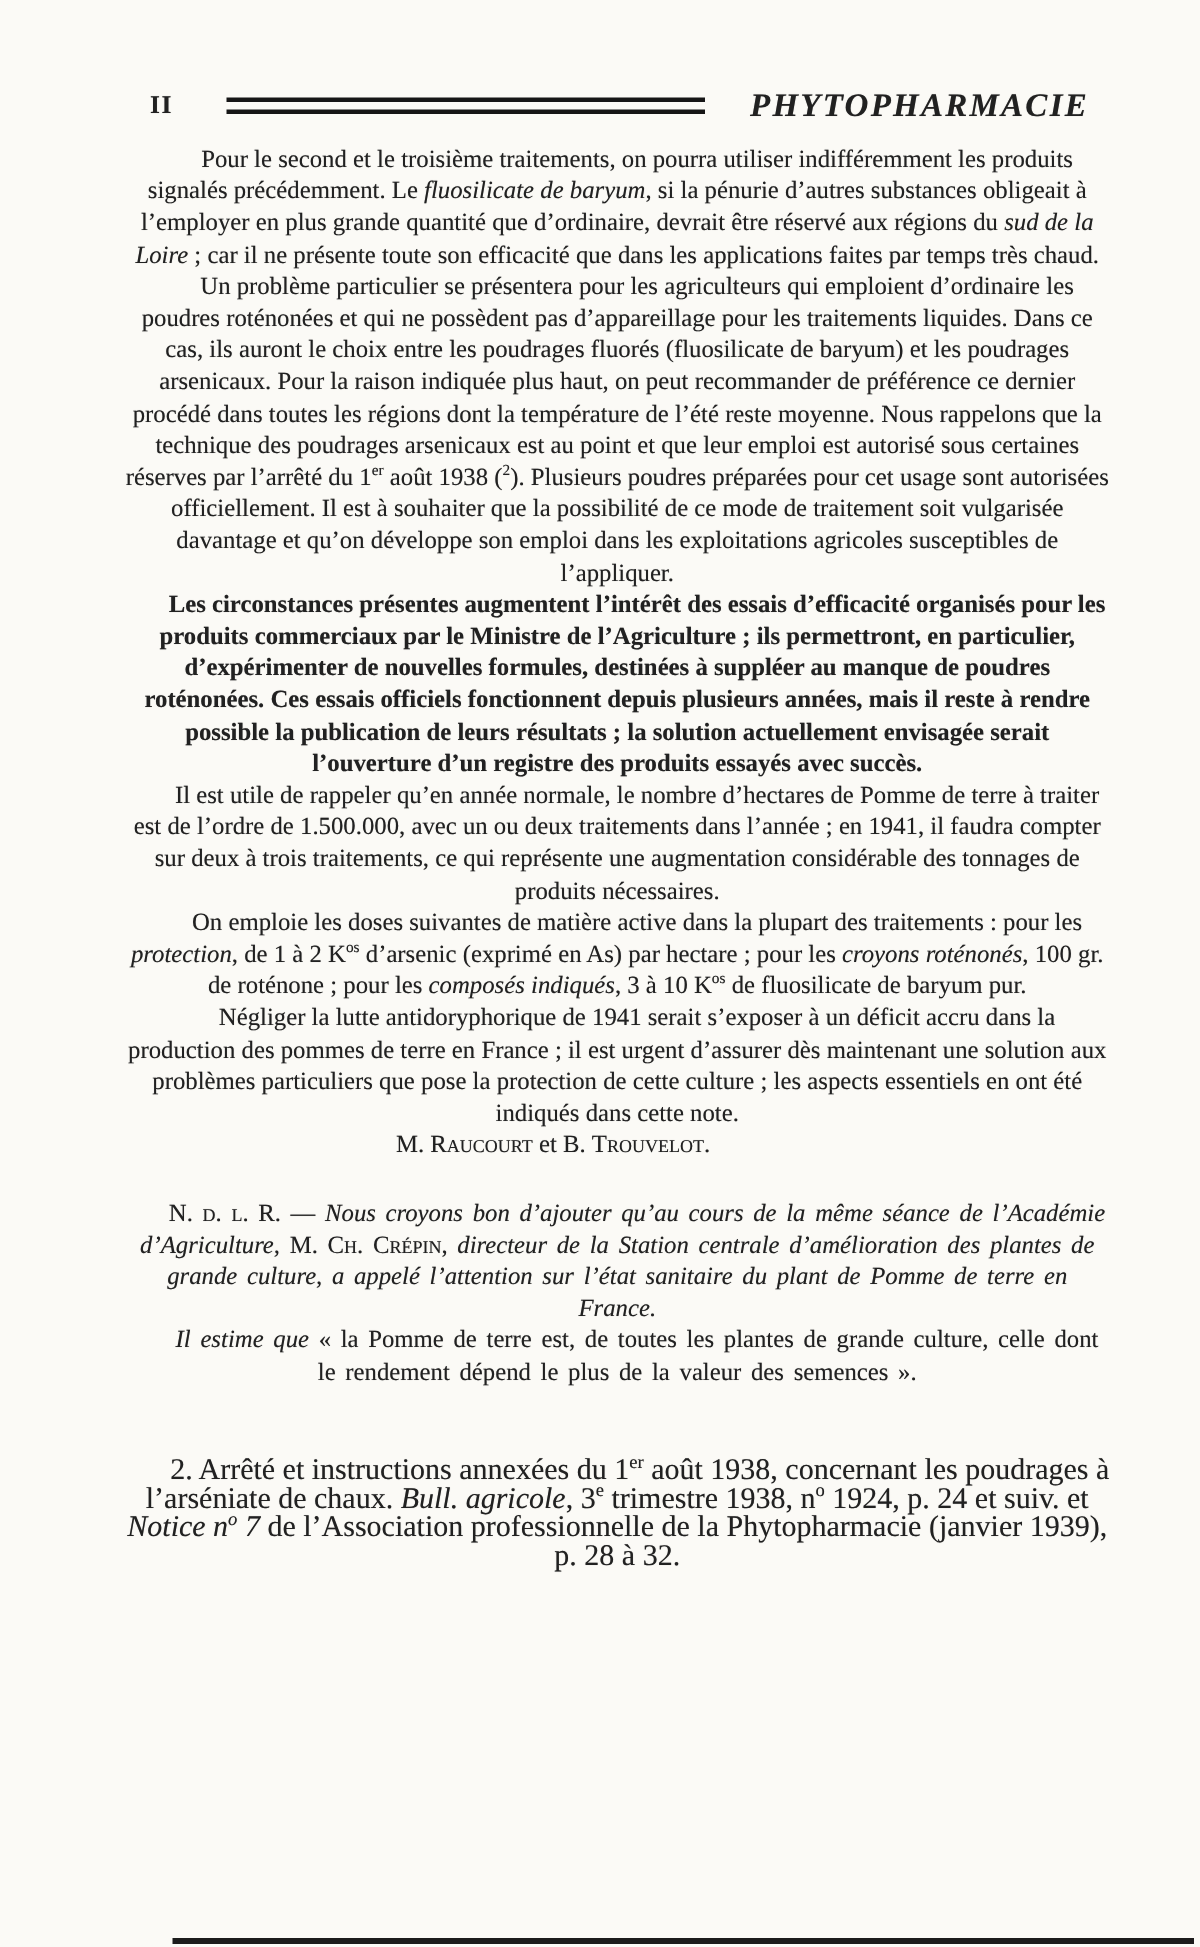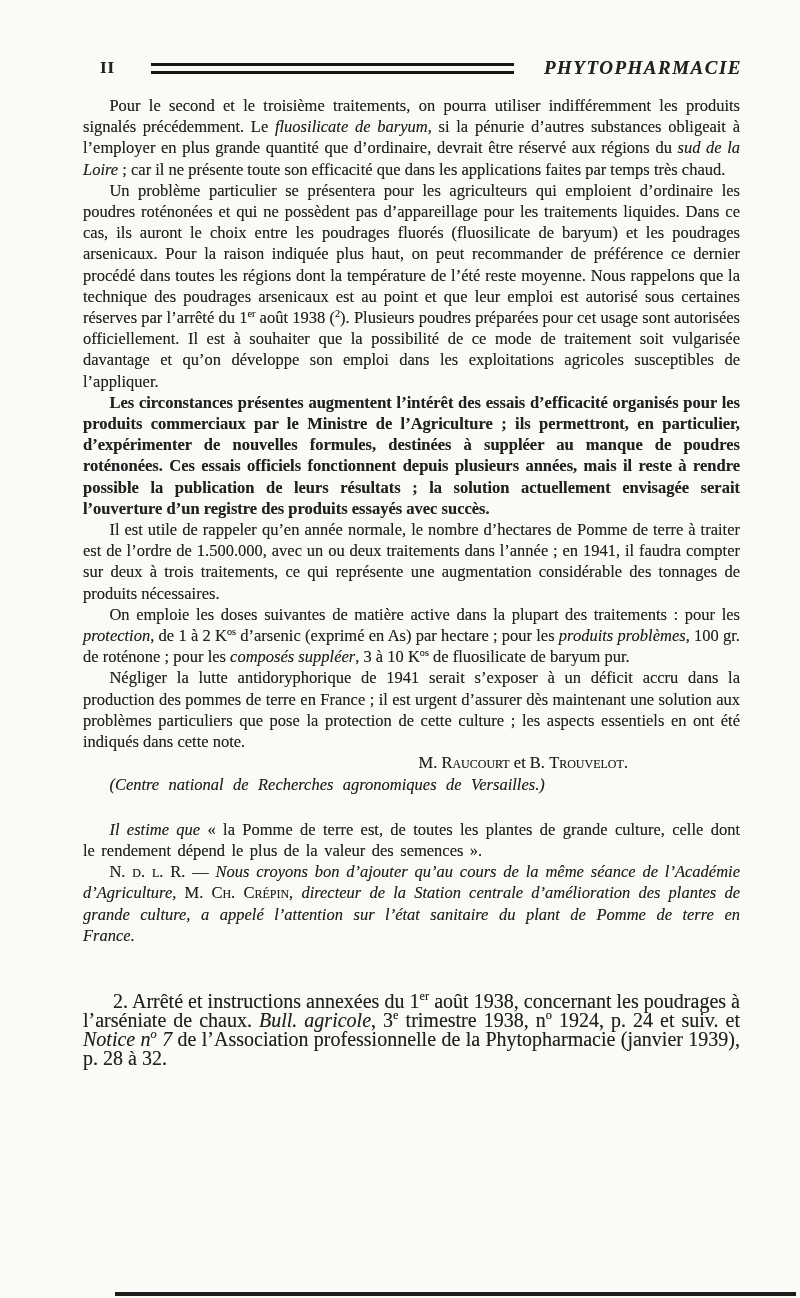--- a/index.html
+++ b/index.html
@@ -9,42 +9,42 @@
     width:800px; height:1298px;
     margin:0 auto;
     background:#fbfaf6;
     font-family:"Liberation Serif", "DejaVu Serif", serif;
     color:#212121;
     overflow:hidden;
     text-shadow:0 0 0.5px rgba(30,30,30,0.45);
   }
   
   .header {
-    position:absolute; top:57px; left:100px; right:58px;
+    position:absolute; top:57px; left:100px; right:74px;
     display:flex; align-items:center;font-family:Liberation Serif, serif;
   }
   .page-num {
     font-size:17px; font-weight:bold; letter-spacing:1px;
     margin-right:36px; flex:0 0 auto;
   }
   .double-rule {
     flex:1 1 auto; height:11px; box-sizing:border-box;
     border-top:3px solid #161616; border-bottom:3px solid #161616;
   }
   .running-title {
     flex:0 0 auto; margin-left:30px;
-    font-size:19px; font-weight:bold; font-style:italic; letter-spacing:1.5px;
+    font-size:22px; font-weight:bold; font-style:italic; letter-spacing:1.5px;
     white-space:nowrap;
   }
   
   .body-col {
     position:absolute; top:95px; left:83px; width:657px;
     font-size:16.5px; line-height:21.2px; text-align:justify;
   }
-  .body-col p { margin:0; text-indent:1.6em; }
+  .body-col p { margin:0; text-indent:1.6em;text-align:center; }
   .sp-before { margin-top:19px;font-weight:bold; }
   .sc { font-variant:small-caps; }
   sup { font-size:0.62em; line-height:0; }
   .signature {
     margin-top:3px; text-align:right; padding-right:112px; text-indent:0;
   }
   .affiliation {
     margin-top:12px; font-style:italic; text-indent:2.2em; word-spacing:0.32em;
   }
   .editors-note { margin-top:24px; }
@@ -69,29 +69,28 @@
     <span class="page-num">II</span>
     <span class="double-rule"></span>
     <span class="running-title">PHYTOPHARMACIE</span>
   </div>
 
   <div class="body-col">
     <p>Pour le second et le troisième traitements, on pourra utiliser indifféremment les produits signalés précédemment. Le <i>fluosilicate de baryum</i>, si la pénurie d’autres substances obligeait à l’employer en plus grande quantité que d’ordinaire, devrait être réservé aux régions du <i>sud de la Loire</i> ; car il ne présente toute son efficacité que dans les applications faites par temps très chaud.</p>
     <p>Un problème particulier se présentera pour les agriculteurs qui emploient d’ordinaire les poudres roténonées et qui ne possèdent pas d’appareillage pour les traitements liquides. Dans ce cas, ils auront le choix entre les poudrages fluorés (fluosilicate de baryum) et les poudrages arsenicaux. Pour la raison indiquée plus haut, on peut recommander de préférence ce dernier procédé dans toutes les régions dont la température de l’été reste moyenne. Nous rappelons que la technique des poudrages arsenicaux est au point et que leur emploi est autorisé sous certaines réserves par l’arrêté du 1<sup>er</sup> août 1938 (<sup>2</sup>). Plusieurs poudres préparées pour cet usage sont autorisées officiellement. Il est à souhaiter que la possibilité de ce mode de traitement soit vulgarisée davantage et qu’on développe son emploi dans les exploitations agricoles susceptibles de l’appliquer.</p>
     <p class="sp-before">Les circonstances présentes augmentent l’intérêt des essais d’efficacité organisés pour les produits commerciaux par le Ministre de l’Agriculture ; ils permettront, en particulier, d’expérimenter de nouvelles formules, destinées à suppléer au manque de poudres roténonées. Ces essais officiels fonctionnent depuis plusieurs années, mais il reste à rendre possible la publication de leurs résultats ; la solution actuellement envisagée serait l’ouverture d’un registre des produits essayés avec succès.</p>
     <p>Il est utile de rappeler qu’en année normale, le nombre d’hectares de Pomme de terre à traiter est de l’ordre de 1.500.000, avec un ou deux traitements dans l’année ; en 1941, il faudra compter sur deux à trois traitements, ce qui représente une augmentation considérable des tonnages de produits nécessaires.</p>
-    <p>On emploie les doses suivantes de matière active dans la plupart des traitements : pour les <i>protection</i>, de 1 à 2 K<sup>os</sup> d’arsenic (exprimé en As) par hectare ; pour les <i>produits problèmes</i>, 100 gr. de roténone ; pour les <i>composés suppléer</i>, 3 à 10 K<sup>os</sup> de fluosilicate de baryum pur.</p>
+    <p>On emploie les doses suivantes de matière active dans la plupart des traitements : pour les <i>protection</i>, de 1 à 2 K<sup>os</sup> d’arsenic (exprimé en As) par hectare ; pour les <i>croyons roténonés</i>, 100 gr. de roténone ; pour les <i>composés indiqués</i>, 3 à 10 K<sup>os</sup> de fluosilicate de baryum pur.</p>
     <p>Négliger la lutte antidoryphorique de 1941 serait s’exposer à un déficit accru dans la production des pommes de terre en France ; il est urgent d’assurer dès maintenant une solution aux problèmes particuliers que pose la protection de cette culture ; les aspects essentiels en ont été indiqués dans cette note.</p>
 
     <p class="signature">M. <span class="sc">Raucourt</span> et B. <span class="sc">Trouvelot</span>.</p>
-    <p class="affiliation">(<i>Centre national de Recherches agronomiques de Versailles.</i>)</p>
 
     <div class="editors-note">
+      <p>N. <span class="sc">d. l. R.</span> — <i>Nous croyons bon d’ajouter qu’au cours de la même séance de l’Académie d’Agriculture,</i> M. C<span class="sc">h.</span> C<span class="sc">répin</span>, <i>directeur de la Station centrale d’amélioration des plantes de grande culture, a appelé l’attention sur l’état sanitaire du plant de Pomme de terre en France.</i></p>
       <p><i>Il estime que</i> « la Pomme de terre est, de toutes les plantes de grande culture, celle dont le rendement dépend le plus de la valeur des semences ».</p>
-      <p>N. <span class="sc">d. l. R.</span> — <i>Nous croyons bon d’ajouter qu’au cours de la même séance de l’Académie d’Agriculture,</i> M. C<span class="sc">h.</span> C<span class="sc">répin</span>, <i>directeur de la Station centrale d’amélioration des plantes de grande culture, a appelé l’attention sur l’état sanitaire du plant de Pomme de terre en France.</i></p>
     </div>
 
     <div class="footnote">
       <p>2. Arrêté et instructions annexées du 1<sup>er</sup> août 1938, concernant les poudrages à l’arséniate de chaux. <i>Bull. agricole</i>, 3<sup>e</sup> trimestre 1938, n<sup>o</sup> 1924, p. 24 et suiv. et <i>Notice n<sup>o</sup> 7</i> de l’Association professionnelle de la Phytopharmacie (janvier 1939), p. 28 à 32.</p>
     </div>
   </div>
 
   <div class="bottom-rule"></div>
 
 </div>

